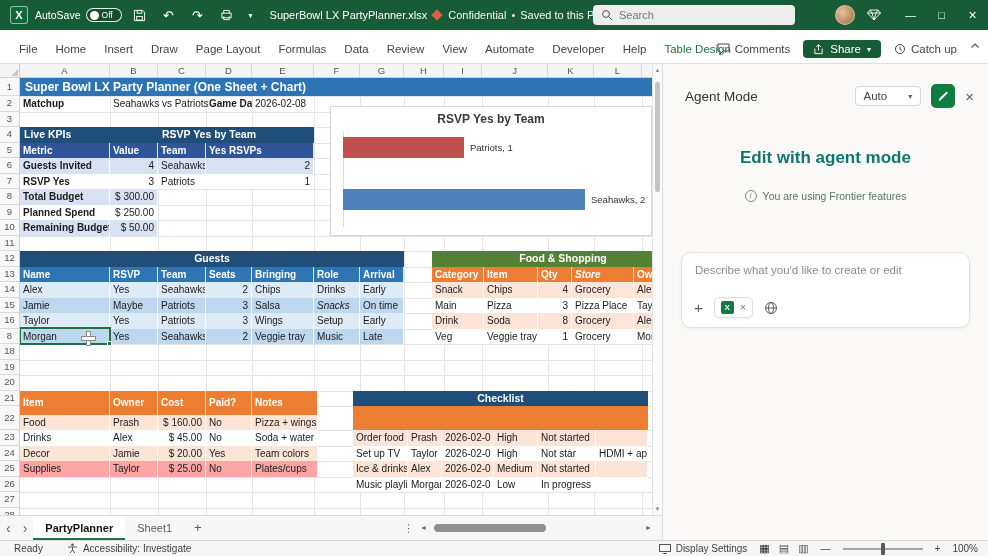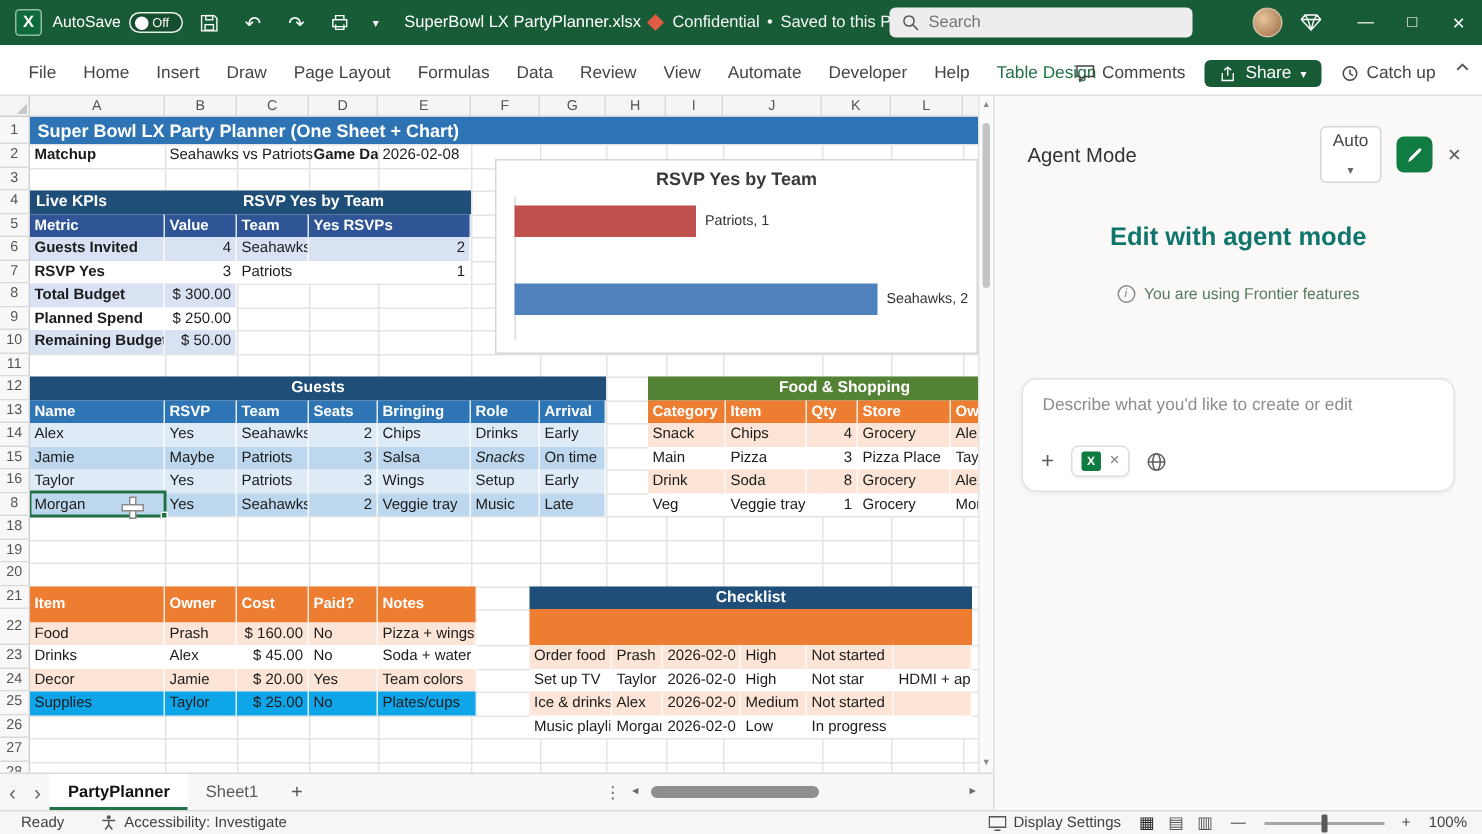--- a/index.html
+++ b/index.html
@@ -109,22 +109,22 @@
   .viewicons span.activeview{color:#222;}
   .zoom-track{width:80px;height:2px;background:#A6A6A6;position:relative;}
   .zoom-thumb{position:absolute;left:38px;top:-5px;width:4px;height:12px;background:#585858;border-radius:1px;}
   .zoom-glyph{font-size:10px;color:#444;}
 
   
   .agent{position:absolute;left:662px;top:64px;width:326px;height:476px;background:#FAF9F7;border-left:1px solid #E0DEDC;z-index:11;}
   .agent-head{position:absolute;left:22px;right:14px;top:20px;display:flex;align-items:center;}
   .agent-title{font-size:13.5px;color:#333;}
   .agent-controls{margin-left:auto;display:flex;align-items:center;gap:10px;}
-  .auto-dd{display:flex;align-items:center;gap:9px;border:1px solid #D8D6D4;border-radius:4px;background:#fff;
-    padding:3px 8px;font-size:11.5px;color:#444;flex-direction:column;}
+  .auto-dd{display:flex;align-items:center;gap:21px;border:1px solid #D8D6D4;border-radius:4px;background:#fff;
+    padding:3px 8px;font-size:11.5px;color:#444;}
   .auto-caret{font-size:8px;color:#666;}
   .compose-btn{width:24px;height:24px;border-radius:5px;background:#107C41;display:flex;align-items:center;justify-content:center;}
   .panel-close{font-size:15px;color:#605E5C;line-height:15px;}
   .agent-heading{position:absolute;top:84px;left:0;width:100%;text-align:center;font-size:17px;font-weight:600;color:#0f766e;}
   .agent-notice{position:absolute;top:126px;left:0;width:100%;display:flex;justify-content:center;align-items:center;gap:6px;
     font-size:10.5px;color:#557A5E;}
   .info-i{width:12px;height:12px;border:1px solid #8A8886;border-radius:50%;color:#8A8886;font-size:8px;line-height:10px;
     text-align:center;font-style:italic;flex:none;}
   .composer{position:absolute;left:18px;right:18px;top:188px;height:76px;background:#fff;border:1px solid #E4E2E0;
     border-radius:10px;box-shadow:0 1px 3px rgba(0,0,0,.06);}
@@ -441,21 +441,21 @@
             <div class="tcell" style="width: 46px;">Music</div>
             <div class="tcell" style="width: 44px;">Late</div>
           </div>
         </div>
         <div class="xtable" style="left: 432px; top: 173px; width: 262px;">
           <div class="thead-merge" style="background: rgb(84, 130, 53);">Food &amp; Shopping</div>
           <div class="trow sub" style="height: 15.5px; background: rgb(237, 125, 49);">
             <div class="tcell" style="width: 52px;">Category</div>
             <div class="tcell" style="width: 54px;">Item</div>
             <div class="tcell" style="width: 34px;">Qty</div>
-            <div class="tcell" style="width: 62px;">Store</div>
+            <div class="tcell" style="width: 62px; font-style: italic;">Store</div>
             <div class="tcell" style="width: 60px;">Owner</div>
           </div>
           <div class="trow" style="height: 15.5px; background: rgb(252, 228, 214);">
             <div class="tcell" style="width: 52px;">Snack</div>
             <div class="tcell" style="width: 54px;">Chips</div>
             <div class="tcell" style="width: 34px; justify-content: flex-end;">4</div>
             <div class="tcell" style="width: 62px;">Grocery</div>
             <div class="tcell" style="width: 60px;">Alex</div>
           </div>
           <div class="trow" style="height: 15.5px; background: rgb(255, 255, 255);">
@@ -502,21 +502,21 @@
             <div class="tcell" style="width: 46px;">No</div>
             <div class="tcell" style="width: 66px;">Soda + water</div>
           </div>
           <div class="trow" style="height: 15.5px; background: rgb(252, 228, 214);">
             <div class="tcell" style="width: 90px;">Decor</div>
             <div class="tcell" style="width: 48px;">Jamie</div>
             <div class="tcell" style="width: 48px; justify-content: flex-end;">$ 20.00</div>
             <div class="tcell" style="width: 46px;">Yes</div>
             <div class="tcell" style="width: 66px;">Team colors</div>
           </div>
-          <div class="trow" style="height: 15.5px; background: #0ea5e9;">
+          <div class="trow" style="height: 15.5px; background: #fca5a5;">
             <div class="tcell" style="width: 90px;">Supplies</div>
             <div class="tcell" style="width: 48px;">Taylor</div>
             <div class="tcell" style="width: 48px; justify-content: flex-end;">$ 25.00</div>
             <div class="tcell" style="width: 46px;">No</div>
             <div class="tcell" style="width: 66px;">Plates/cups</div>
           </div>
         </div>
         <div class="xtable" style="left: 353px; top: 312.5px; width: 295px;">
           <div class="thead-merge" style="background: rgb(31, 78, 121);">Checklist</div>
           <div class="trow sub" style="height: 24px; background: rgb(237, 125, 49);">

